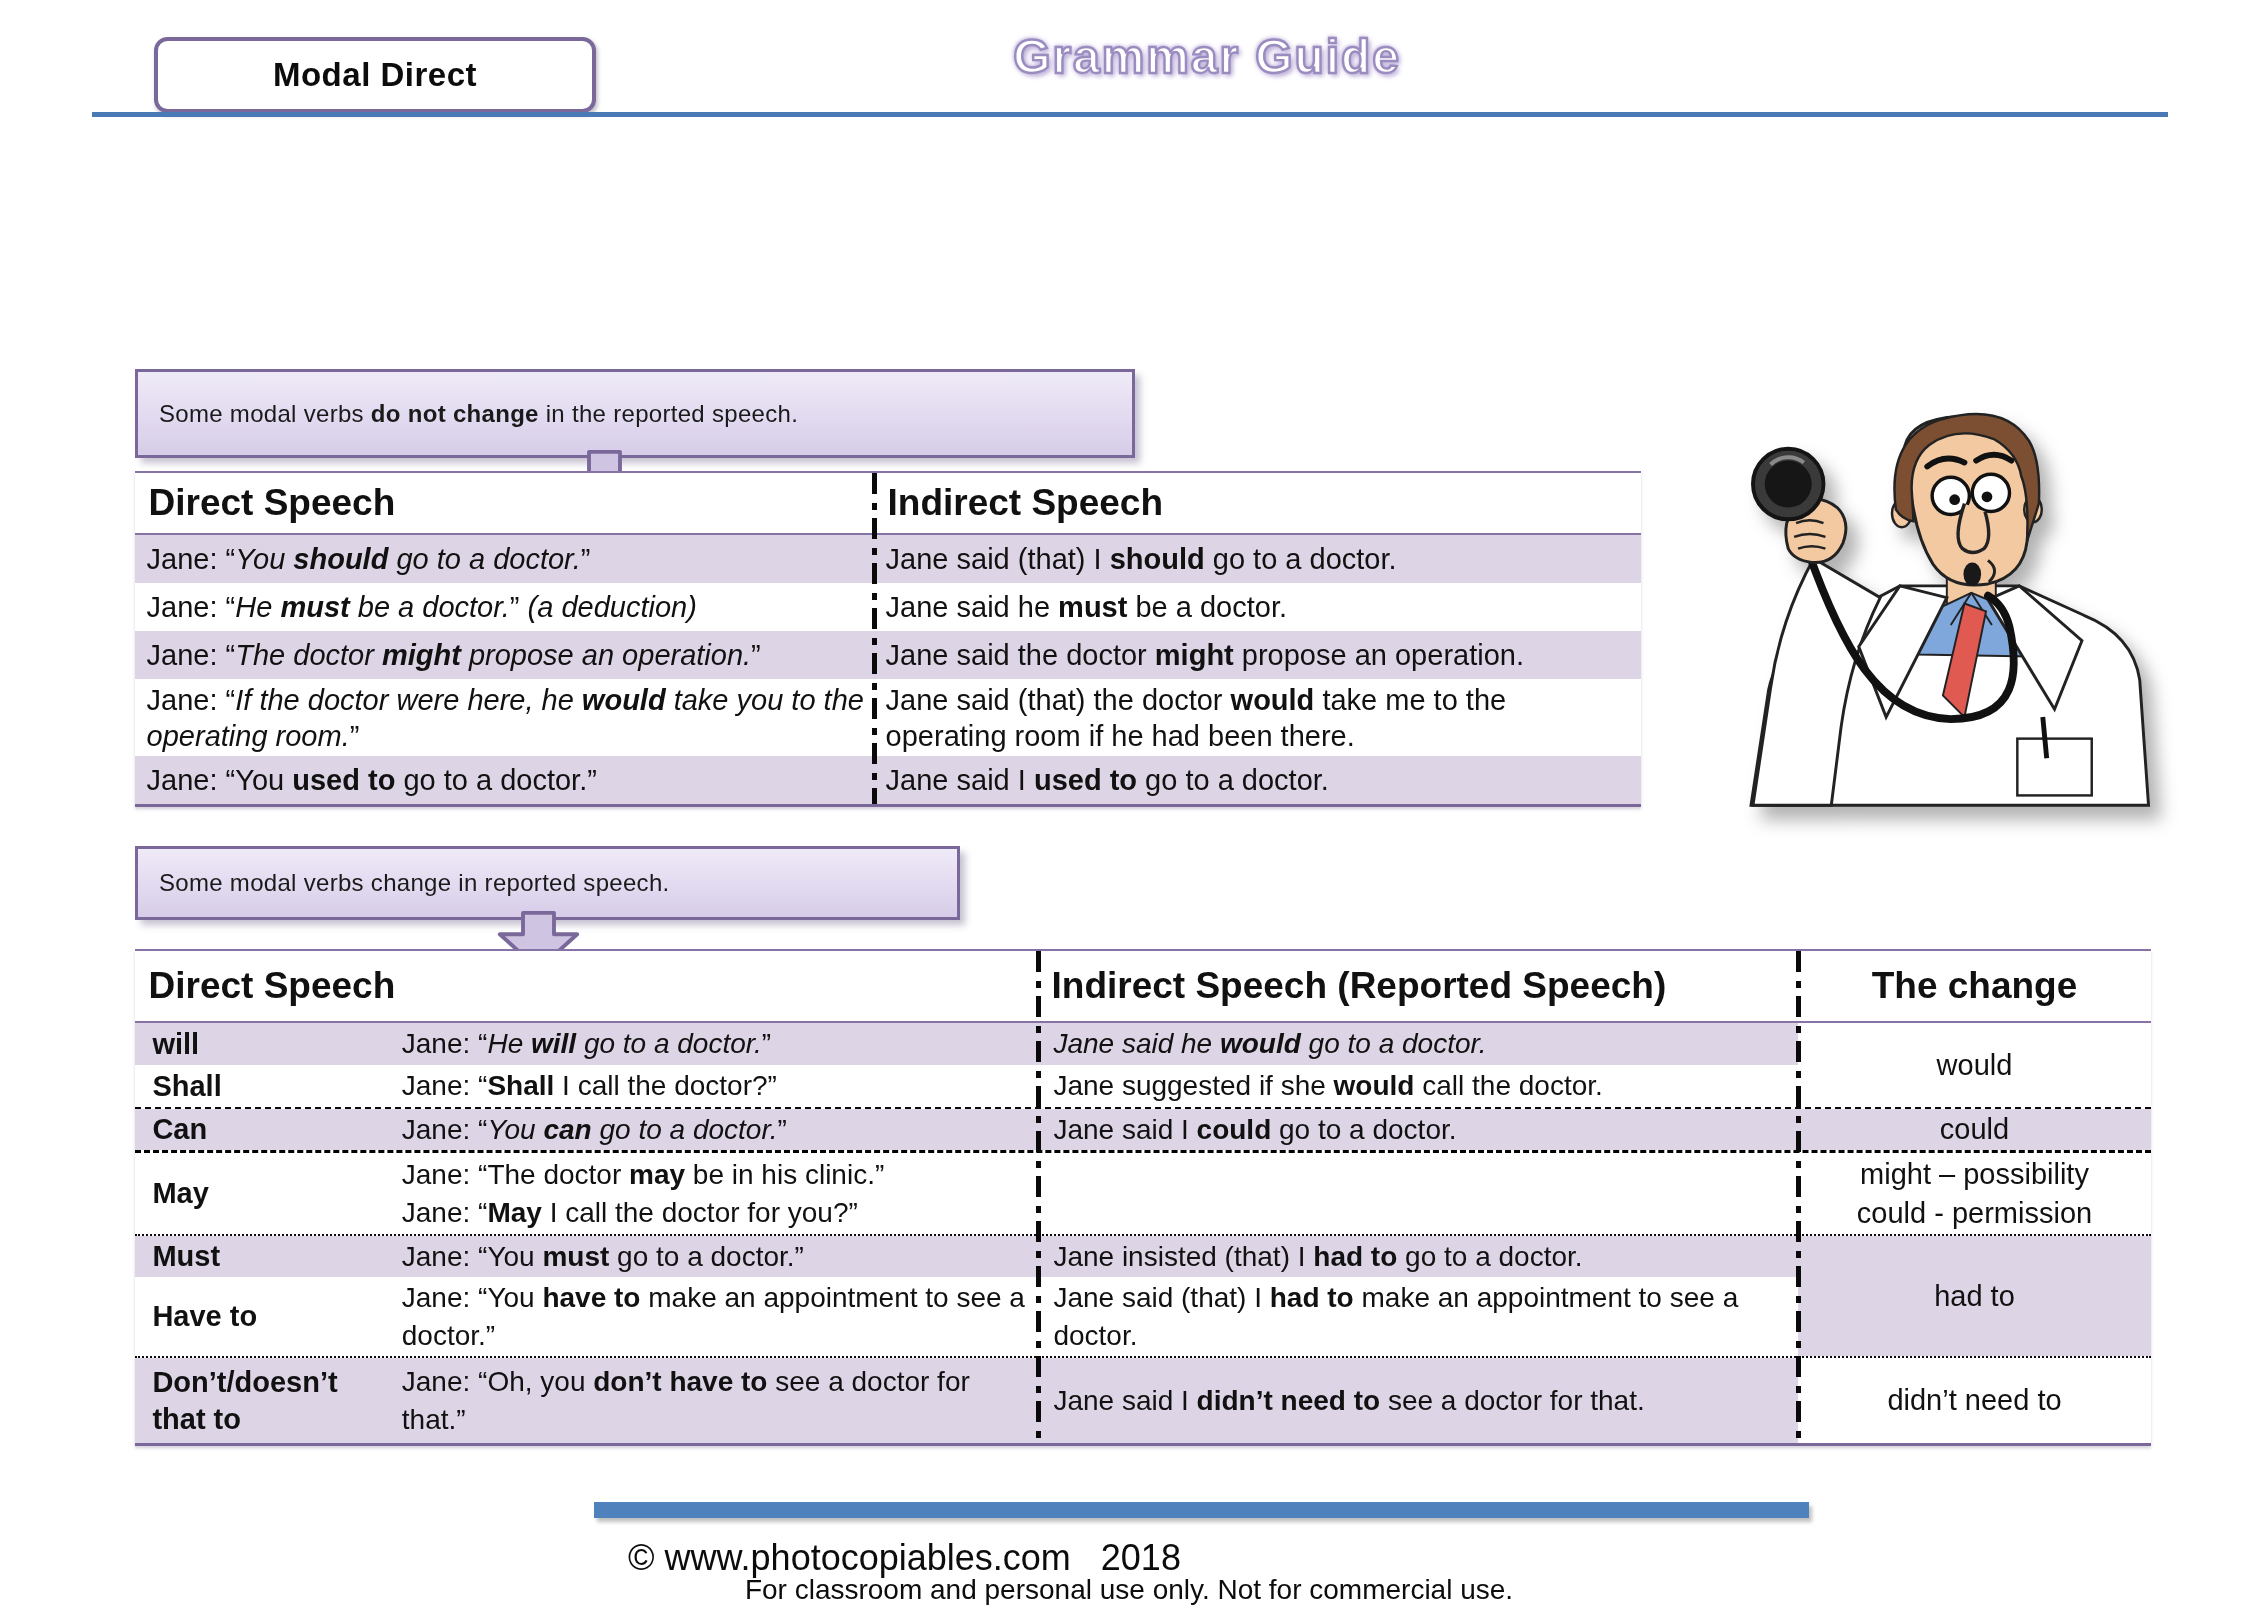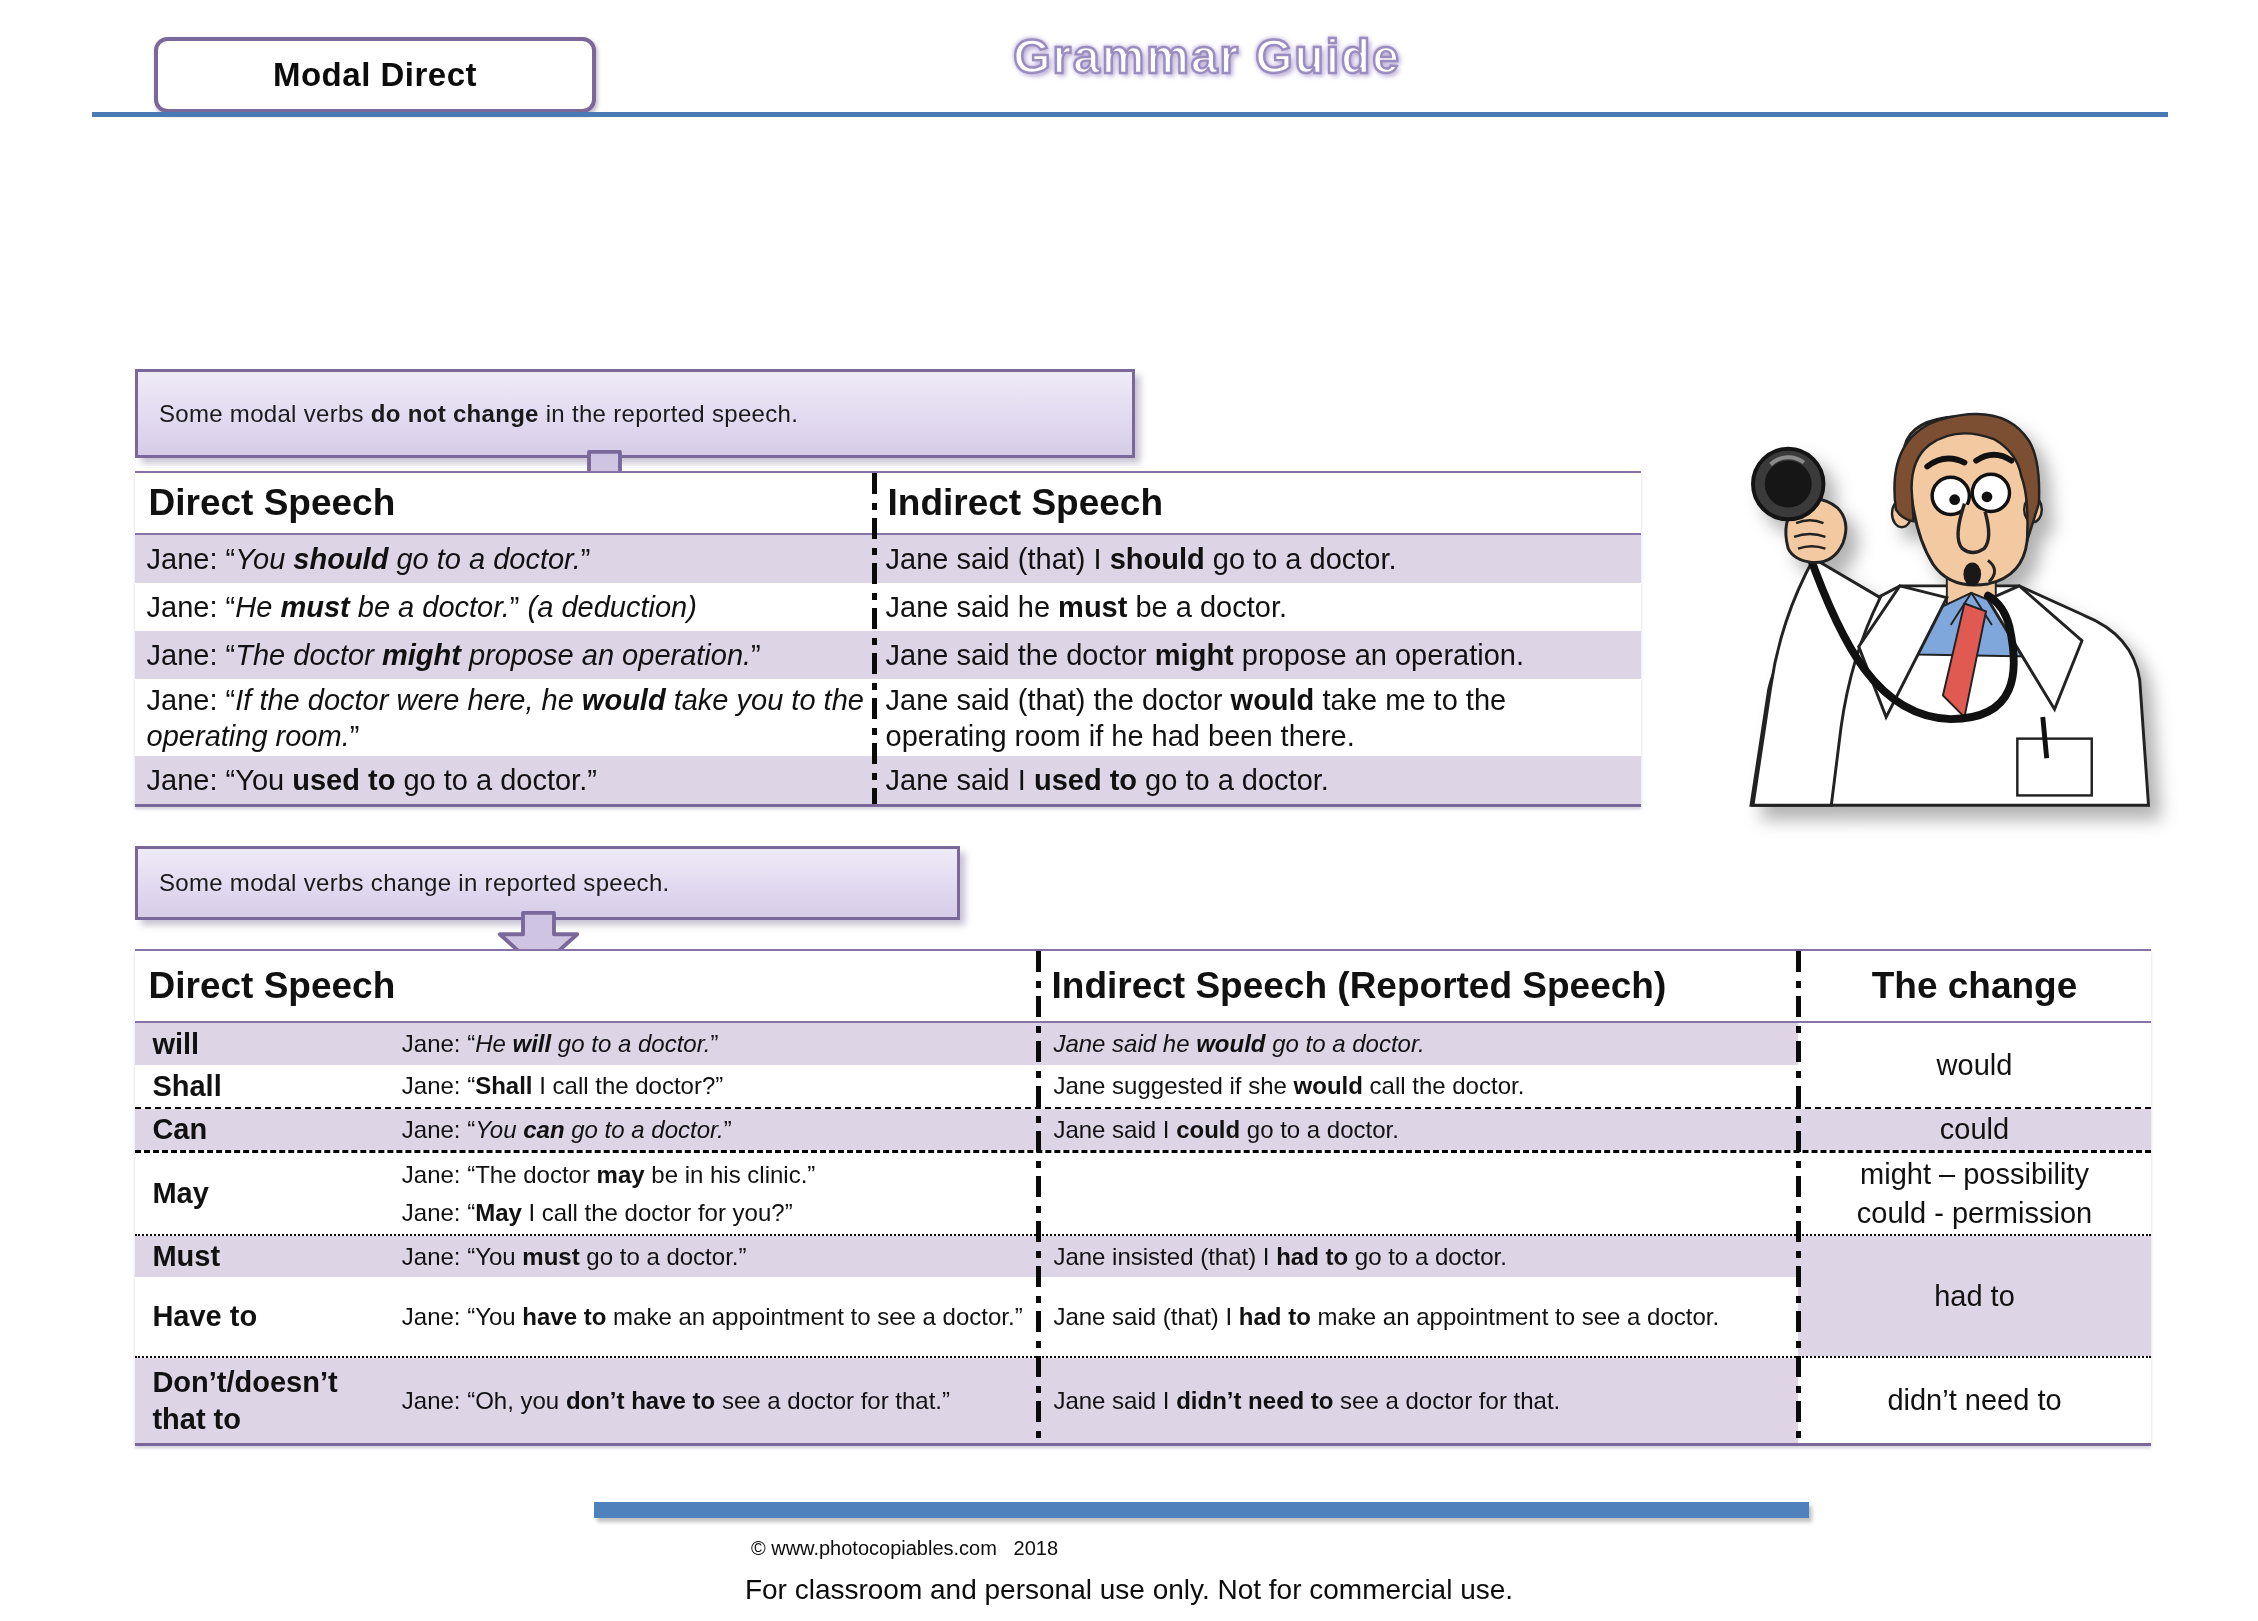--- a/index.html
+++ b/index.html
@@ -51,39 +51,39 @@
   .t1-row{display:grid;grid-template-columns:739px 768px;align-items:center;}
   .t1-cell{font-size:29px;line-height:36px;padding:1.9px 9.7px 1.9px 11.6px;align-self:center;}
 
   
   #table2{left:135px;top:949px;width:2016px;}
   .t2-head{display:grid;grid-template-columns:903px 760px 353px;height:70px;
            border-bottom:2.9px solid #8672a4;align-items:center;}
   .t2-head div{font-size:37px;font-weight:bold;padding-left:13.5px;}
   .t2-head .ctr{text-align:center;padding-left:0;}
   .t2-group{display:grid;grid-template-columns:261px 642px 760px 353px;}
-  .t2-cell{display:flex;align-items:center;font-size:24px;line-height:38px;overflow:hidden;}
+  .t2-cell{display:flex;align-items:center;font-size:28px;line-height:38px;overflow:hidden;}
   .t2-cell.col1{padding-left:17.4px;font-weight:bold;font-size:29px;line-height:37px;}
   .t2-cell.col2{padding-left:5.8px;padding-right:7.7px;}
   .t2-cell.col3{padding-left:15.4px;padding-right:7.7px;}
   .t2-change{display:flex;align-items:center;justify-content:center;text-align:center;
              font-size:29px;line-height:39px;}
   .t2-sep{height:0;}
   .t2-sep.dashed{border-top:2.9px dashed #0a0a0a;}
   .t2-sep.dashed-heavy{border-top:3.9px dashed #000;}
   .t2-sep.dotted{border-top:2.9px dotted #0a0a0a;}
 
   
   .doctor{position:absolute;left:1692px;top:394px;width:494px;height:421px;
           filter:drop-shadow(11.6px 13.5px 8.7px rgba(0,0,0,.30));}
 
   
   .fbar{position:absolute;left:594px;top:1502px;width:1215px;height:16.4px;background:#4f81bd;
         box-shadow:2.9px 3.9px 3.9px rgba(0,0,0,.25);}
-  .fline1{position:absolute;left:0;top:1537px;width:1809px;text-align:center;font-size:20px;color:#0c0c0c;}
+  .fline1{position:absolute;left:0;top:1537px;width:1809px;text-align:center;font-size:36px;color:#0c0c0c;}
   .fline2{position:absolute;left:0;top:1574px;width:2258px;text-align:center;font-size:28px;color:#0c0c0c;}
   b{font-weight:bold;}
 </style>
 </head>
 <body>
 
 <div id="page">
 
   <div class="badge">
     <span>Modal Direct</span>

